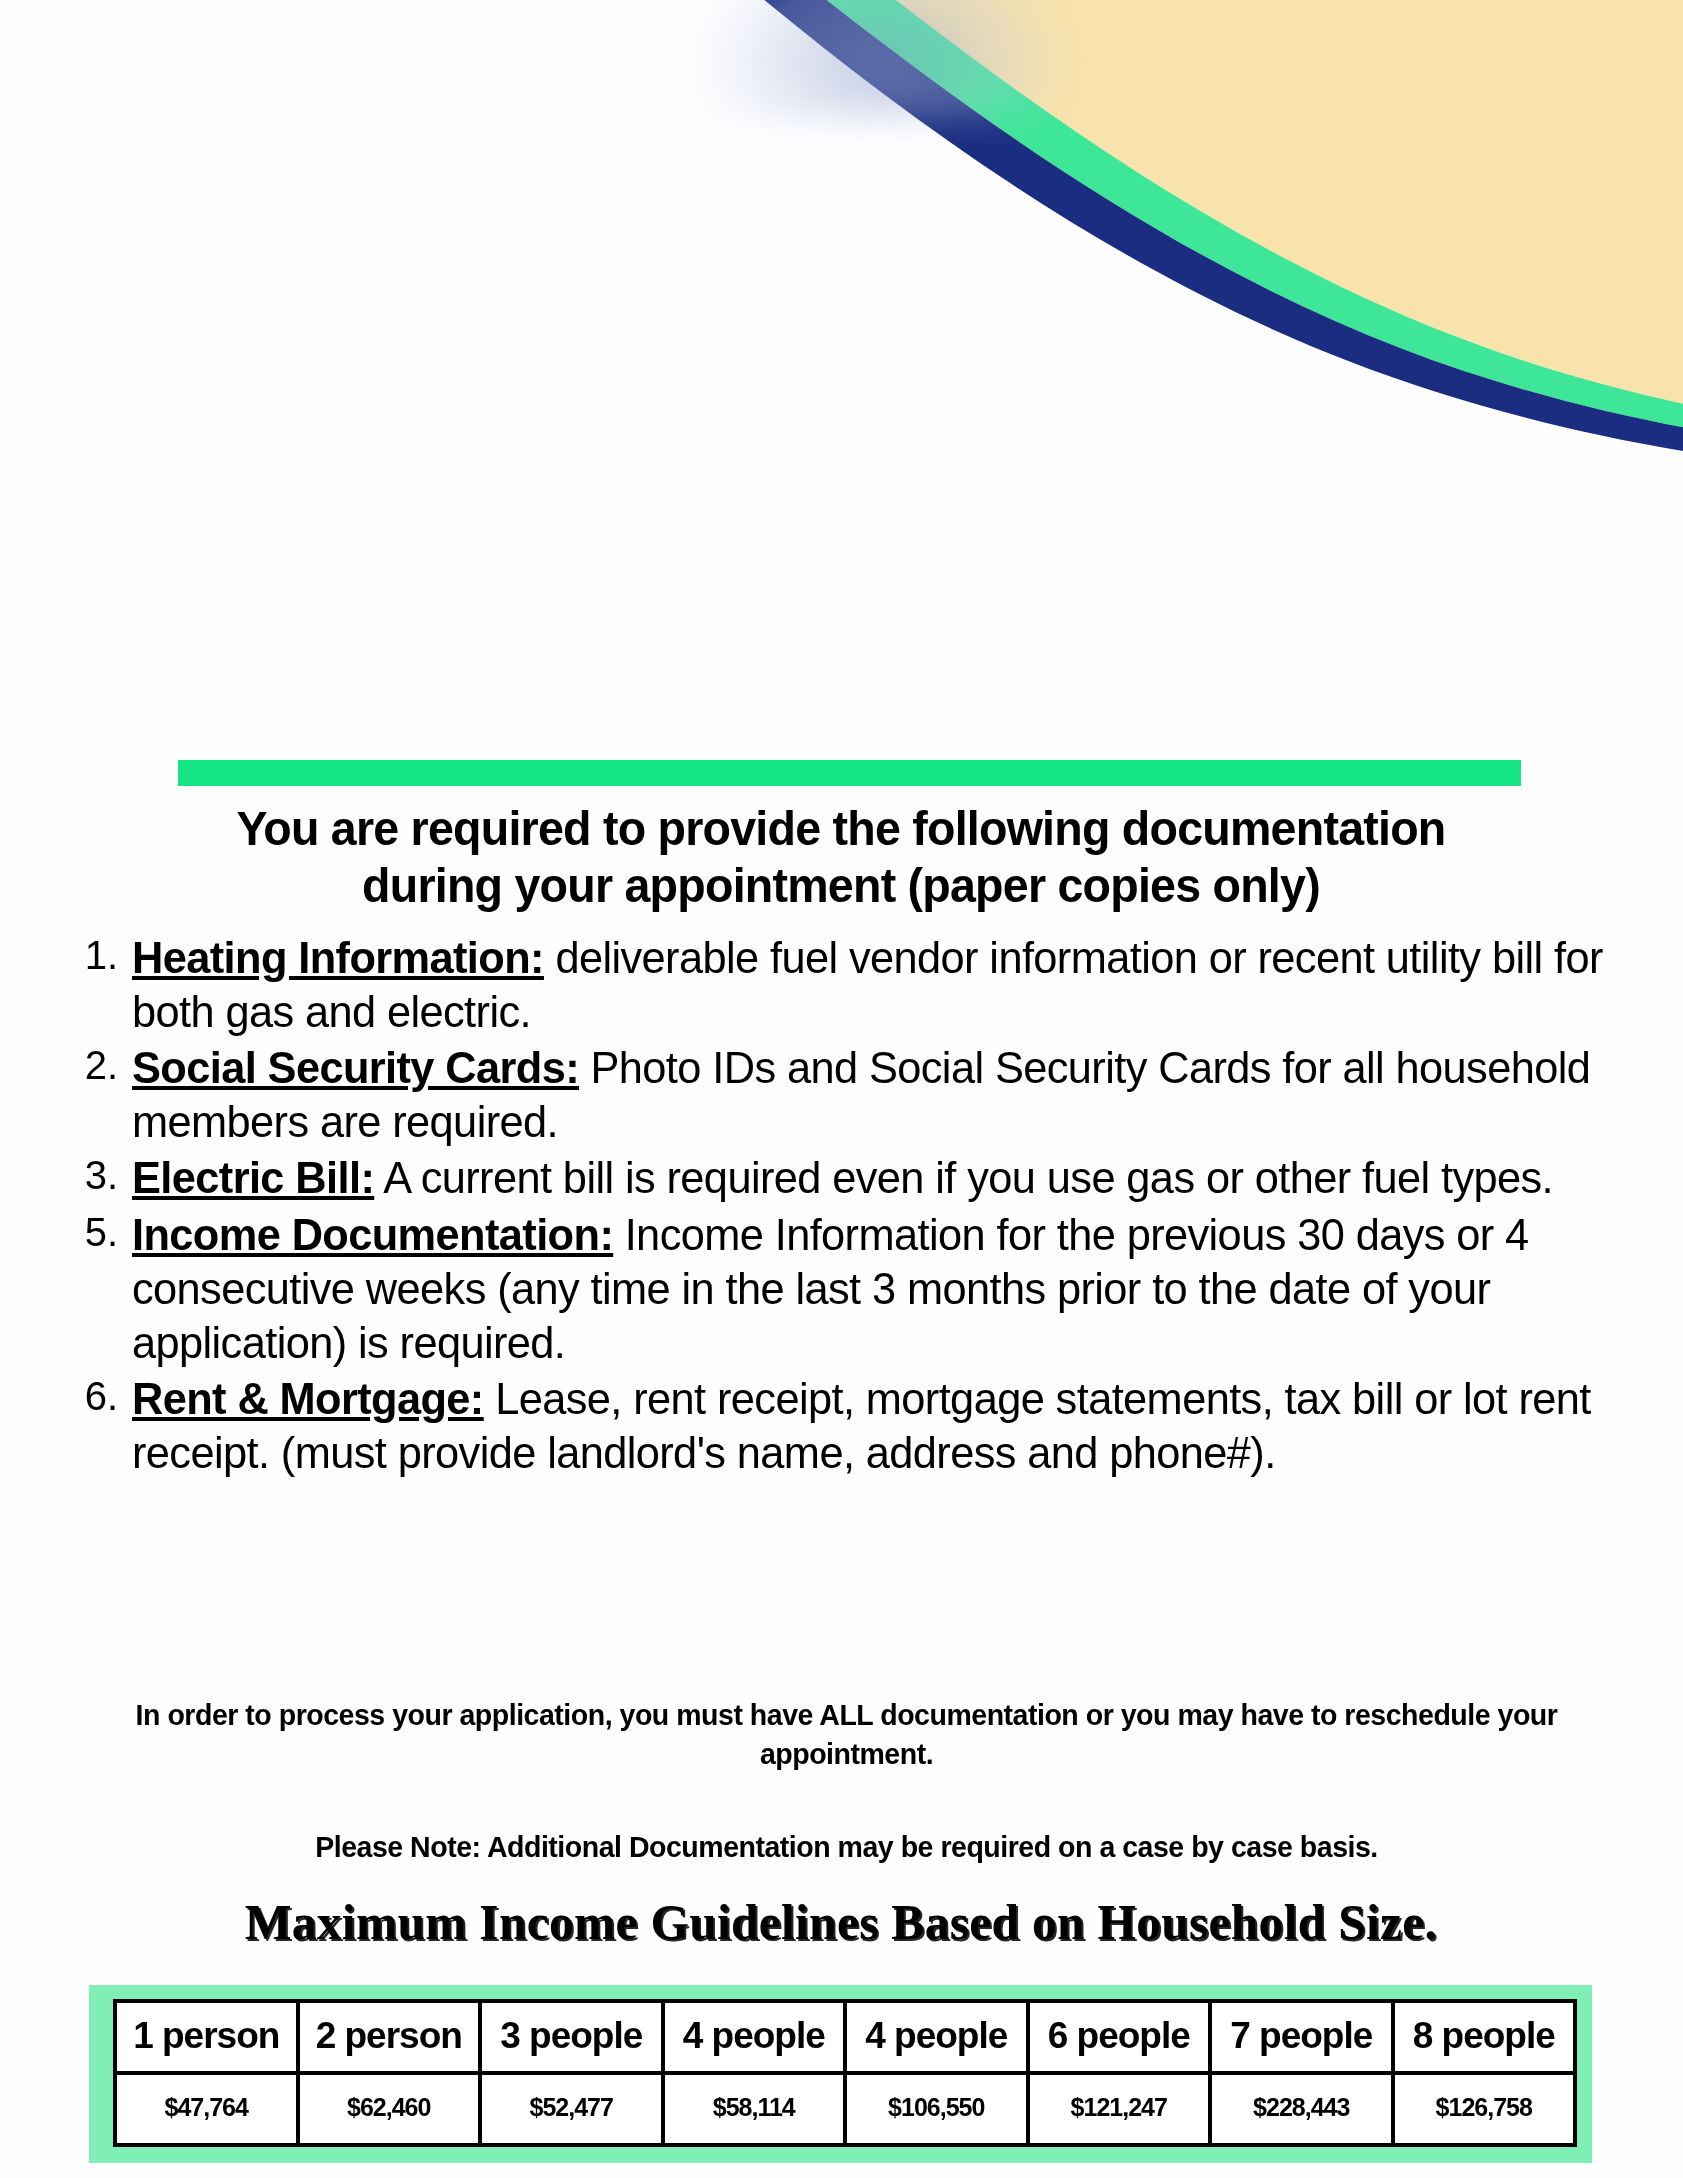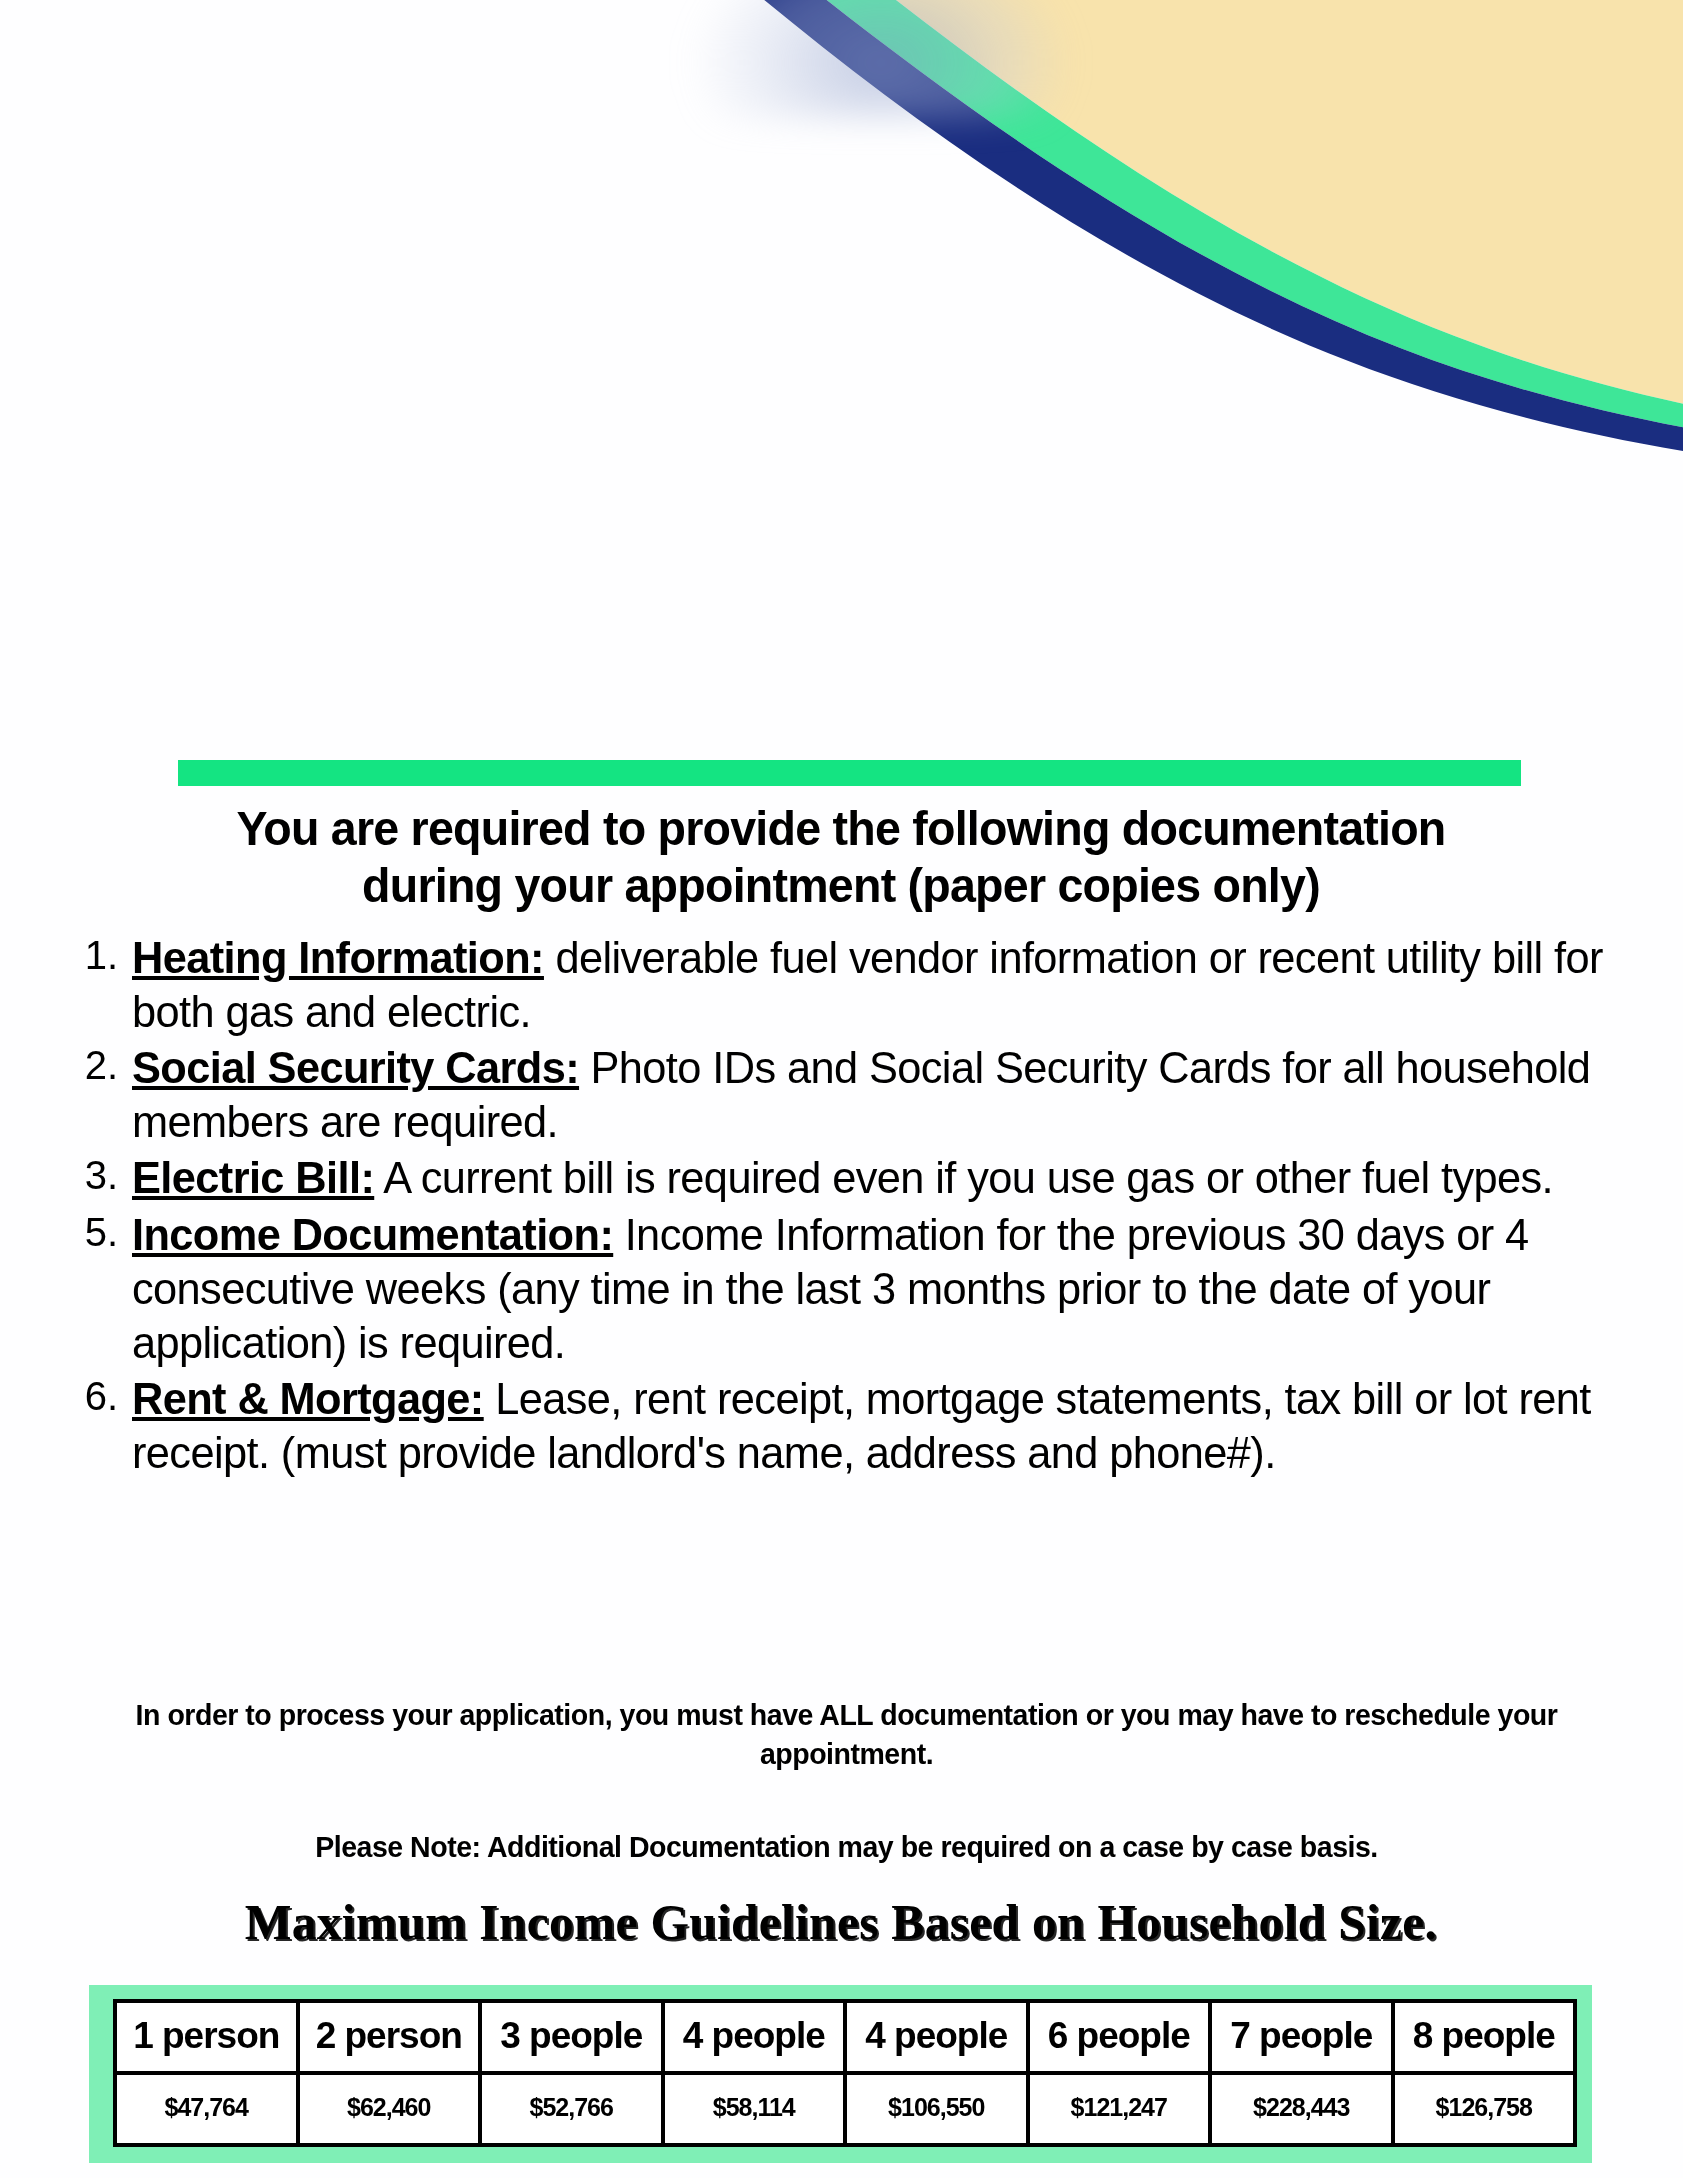--- a/index.html
+++ b/index.html
@@ -300,21 +300,21 @@
           <td>3 people</td>
           <td>4 people</td>
           <td>4 people</td>
           <td>6 people</td>
           <td>7 people</td>
           <td>8 people</td>
         </tr>
         <tr class="values">
           <td>$47,764</td>
           <td>$62,460</td>
-          <td>$52,766</td>
+          <td>$52,477</td>
           <td>$58,114</td>
           <td>$106,550</td>
           <td>$121,247</td>
           <td>$228,443</td>
           <td>$126,758</td>
         </tr>
       </tbody>
     </table>
   </div>
 

